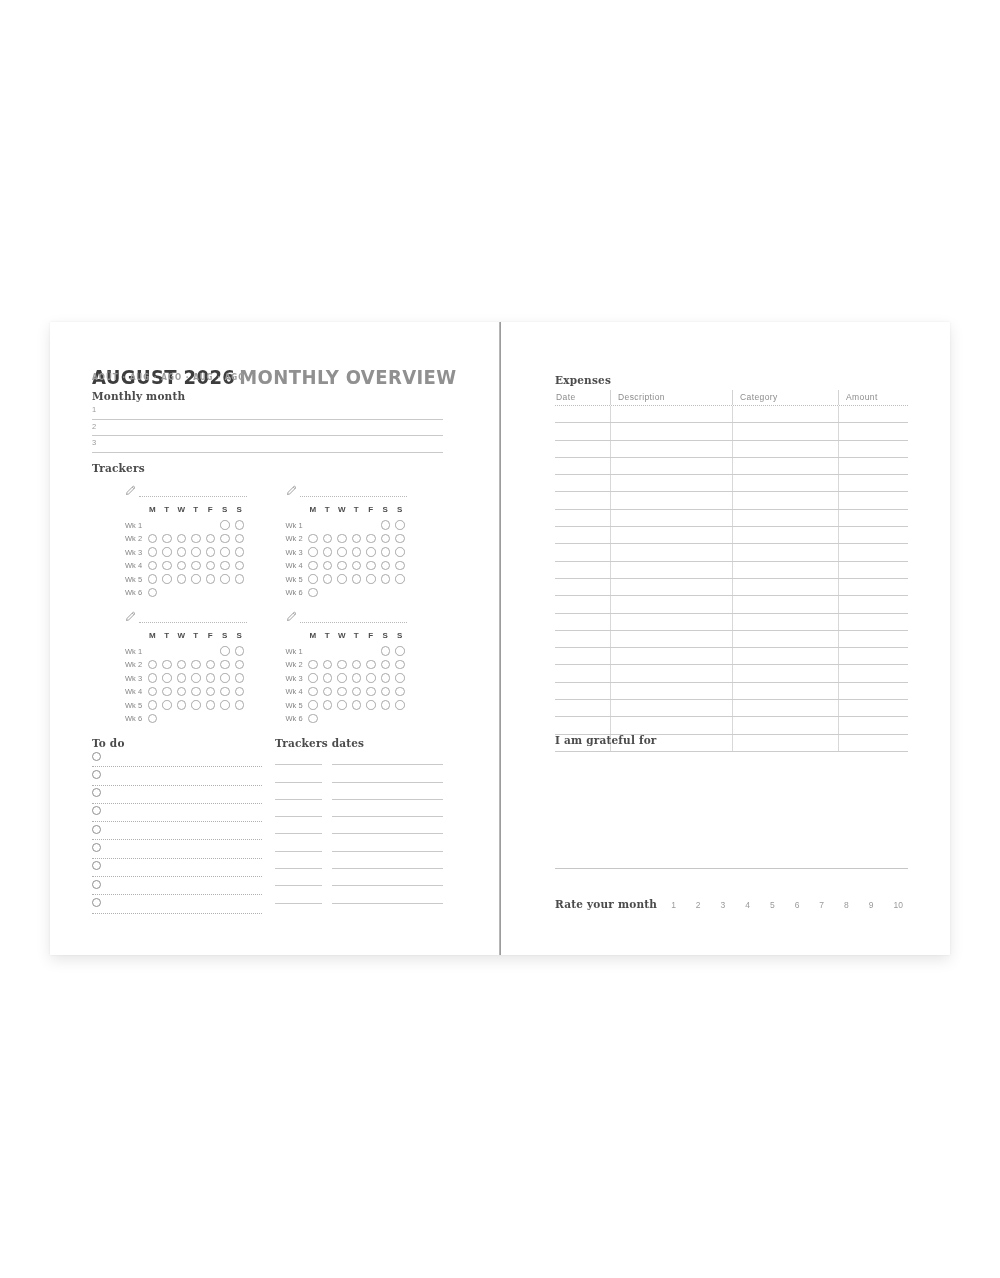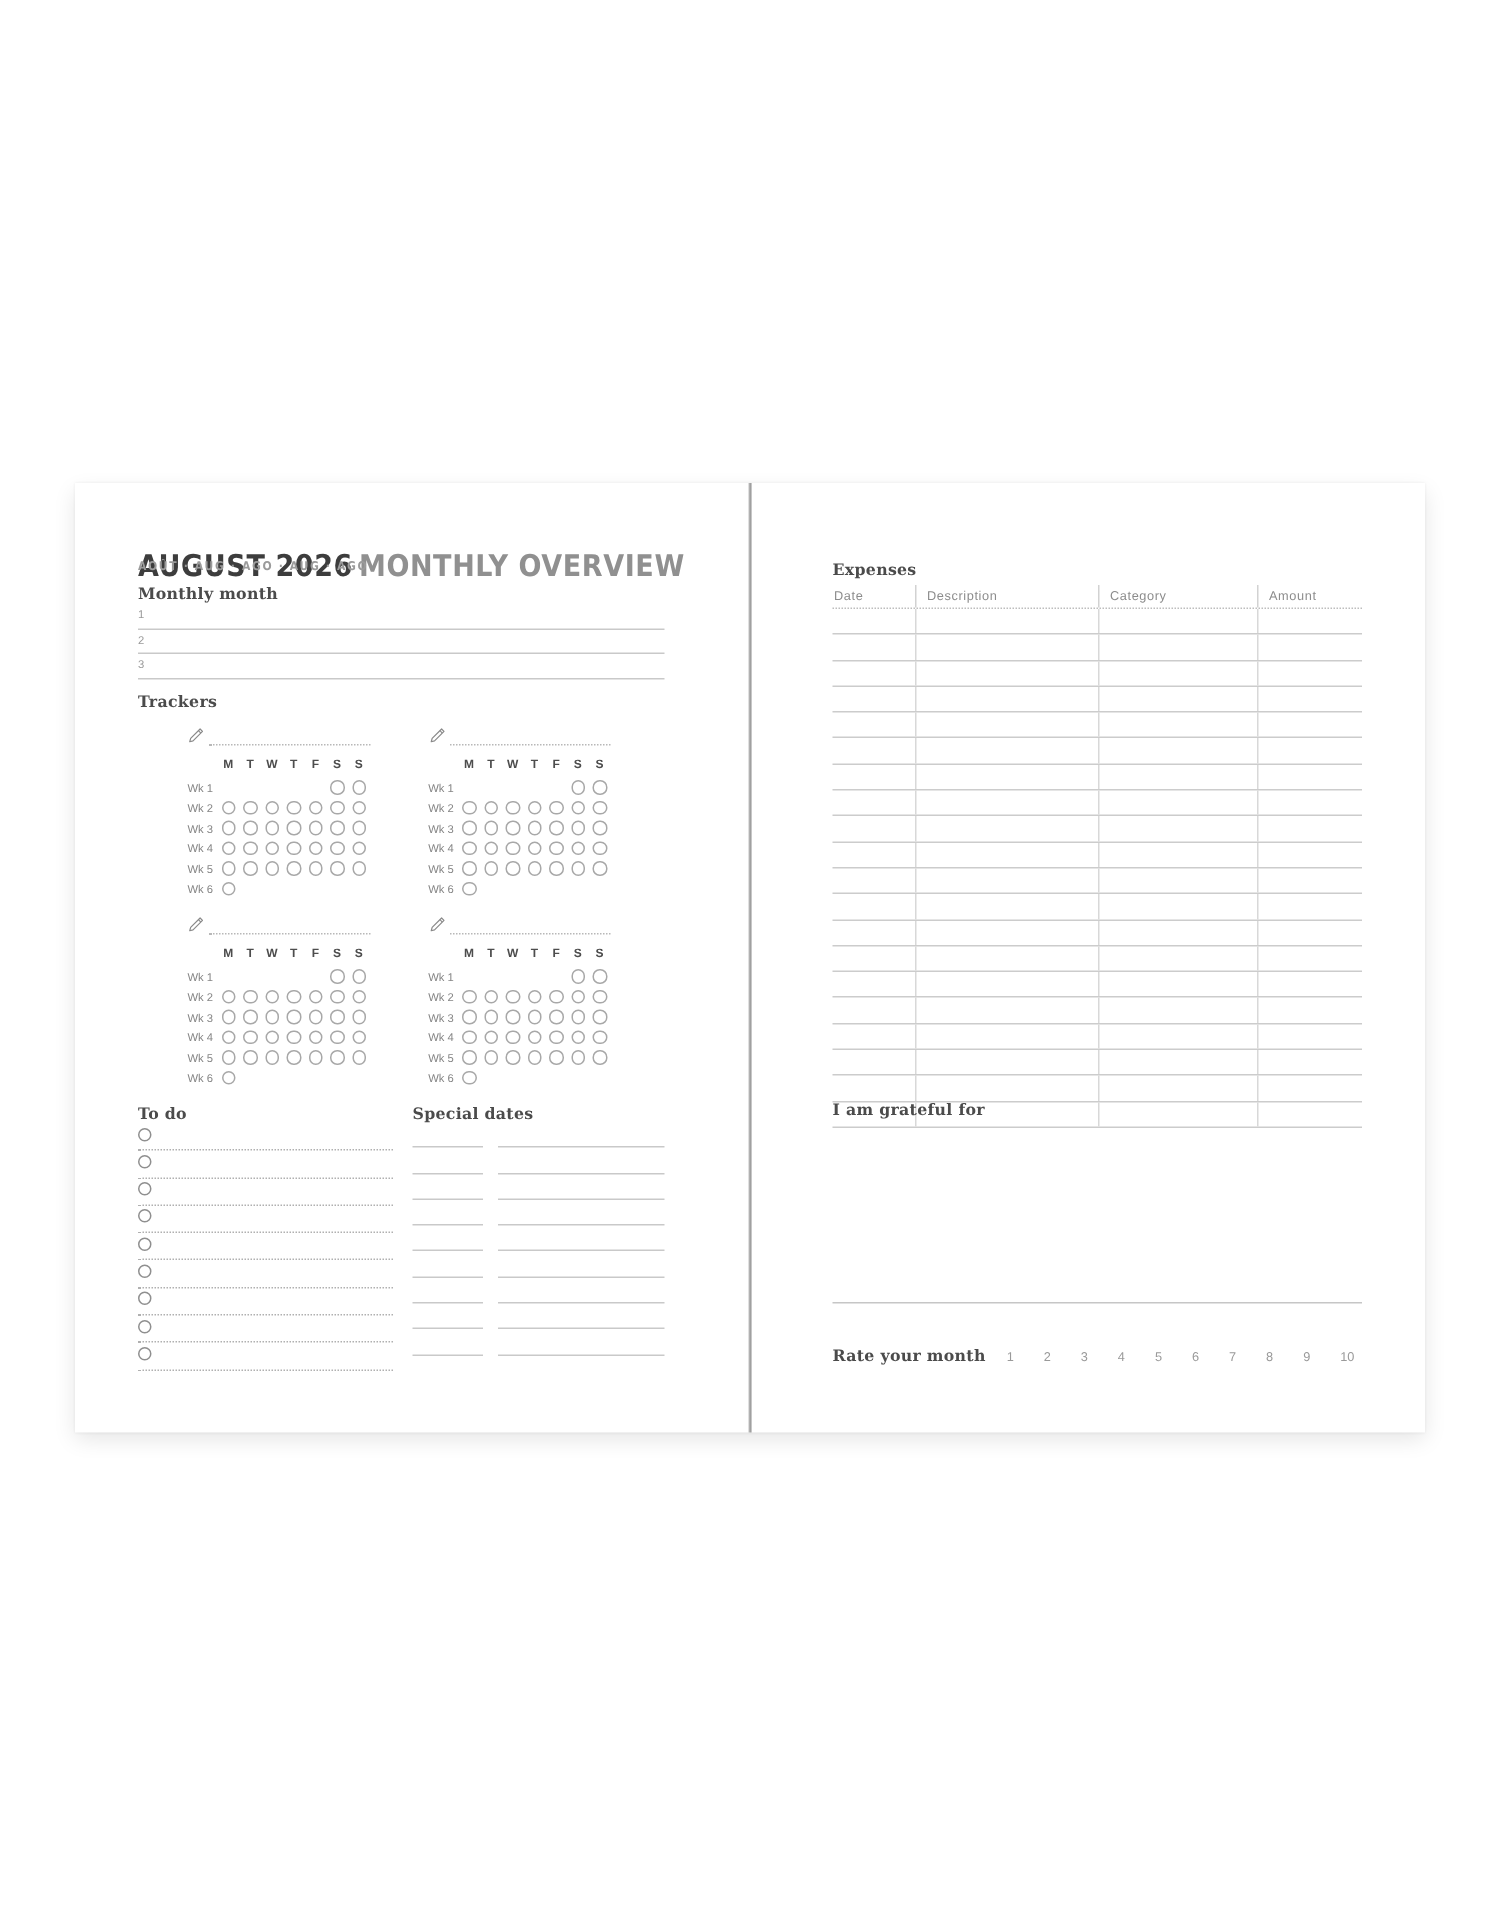--- a/index.html
+++ b/index.html
@@ -704,21 +704,21 @@
         <span class="todo-circle"></span>
       </div>
       <div class="todo-row">
         <span class="todo-circle"></span>
       </div>
       <div class="todo-row">
         <span class="todo-circle"></span>
       </div>
     </div>
 
-  <div class="abs tw sd-label">Special dates</div>
+  <div class="abs tw sd-label">Trackers dates</div>
   <div class="abs sd-rows" id="sd-rows">
       <div class="sd-row">
         <span class="sd-short"></span>
         <span class="sd-long"></span>
       </div>
       <div class="sd-row">
         <span class="sd-short"></span>
         <span class="sd-long"></span>
       </div>
       <div class="sd-row">

